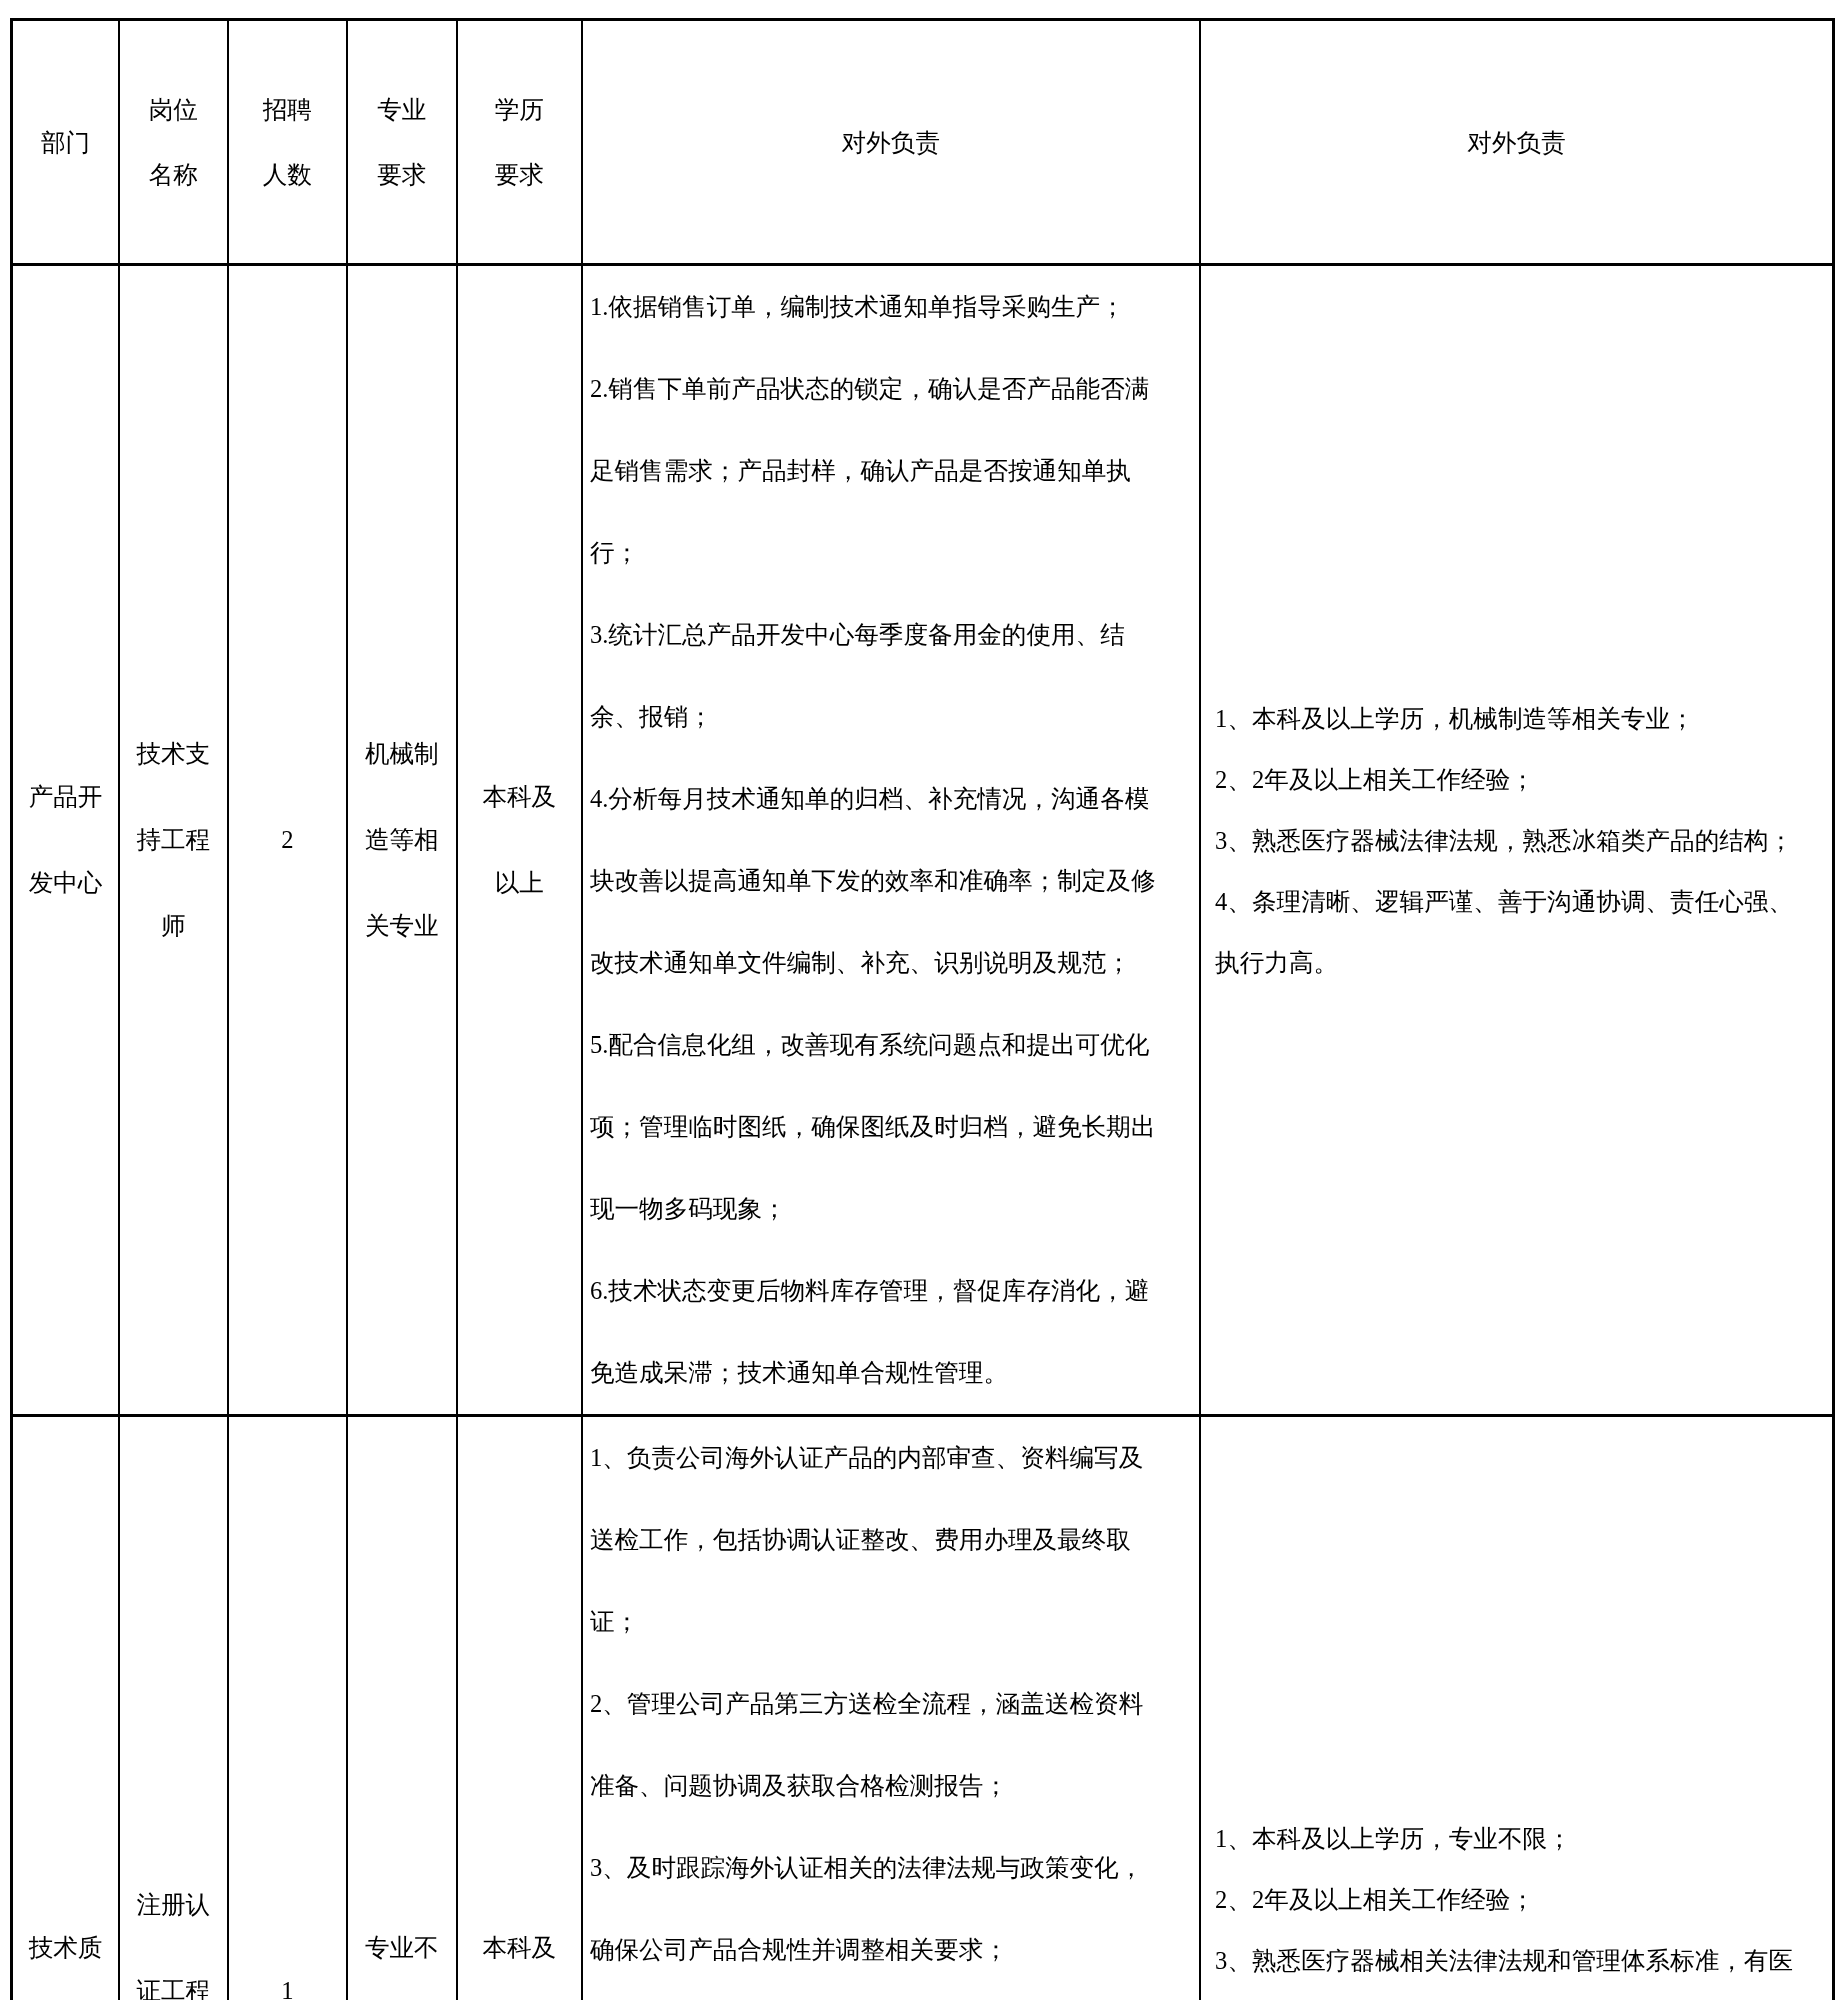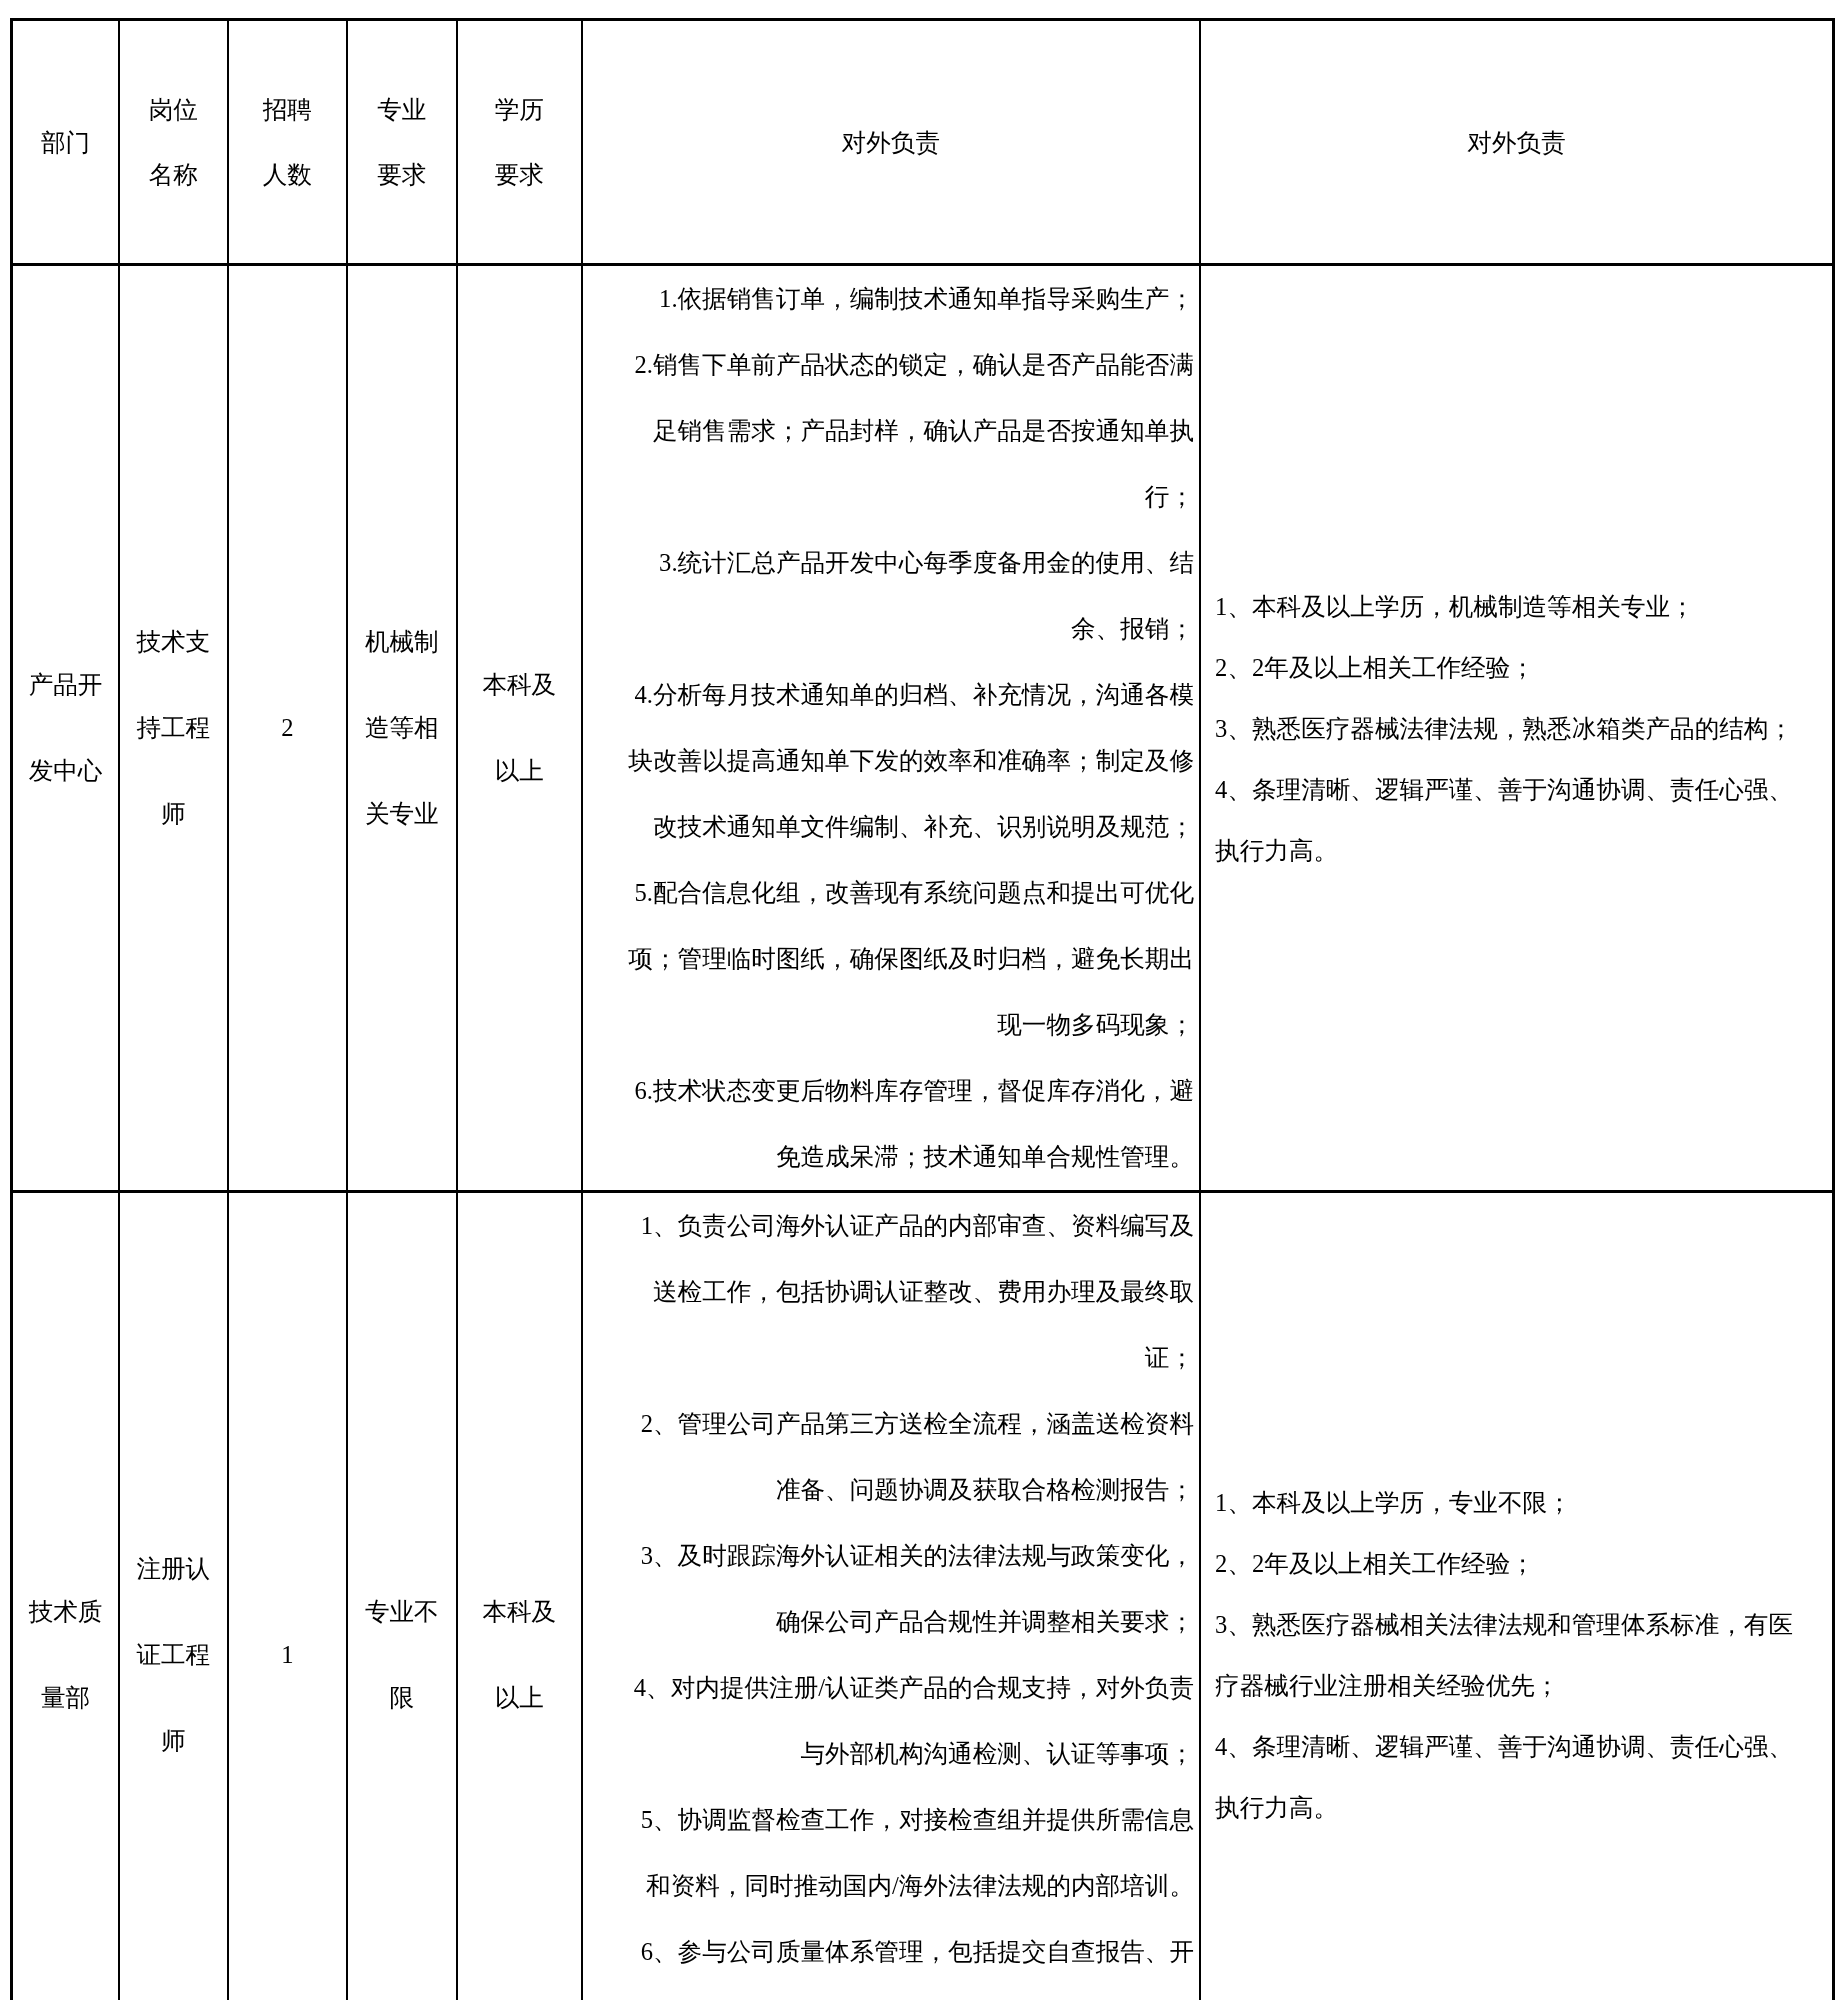--- a/index.html
+++ b/index.html
@@ -45,23 +45,23 @@
     line-height: 86px;
     padding: 0 14px;
   }
   th.cell-head {
     text-align: center;
     vertical-align: middle;
     line-height: 65px;
     padding: 0 15px;
   }
   .cell-desc {
-    text-align: right;
+    text-align: left;
     vertical-align: middle;
-    line-height: 66px;
+    line-height: 82px;
     padding: 0 4.8px 0 7.1px;
   }
   .cell-qual {
     text-align: left;
     vertical-align: middle;
     line-height: 61px;
     padding: 0 8px 0 14.3px;
     margin-top: 16px;
   }
 </style>

